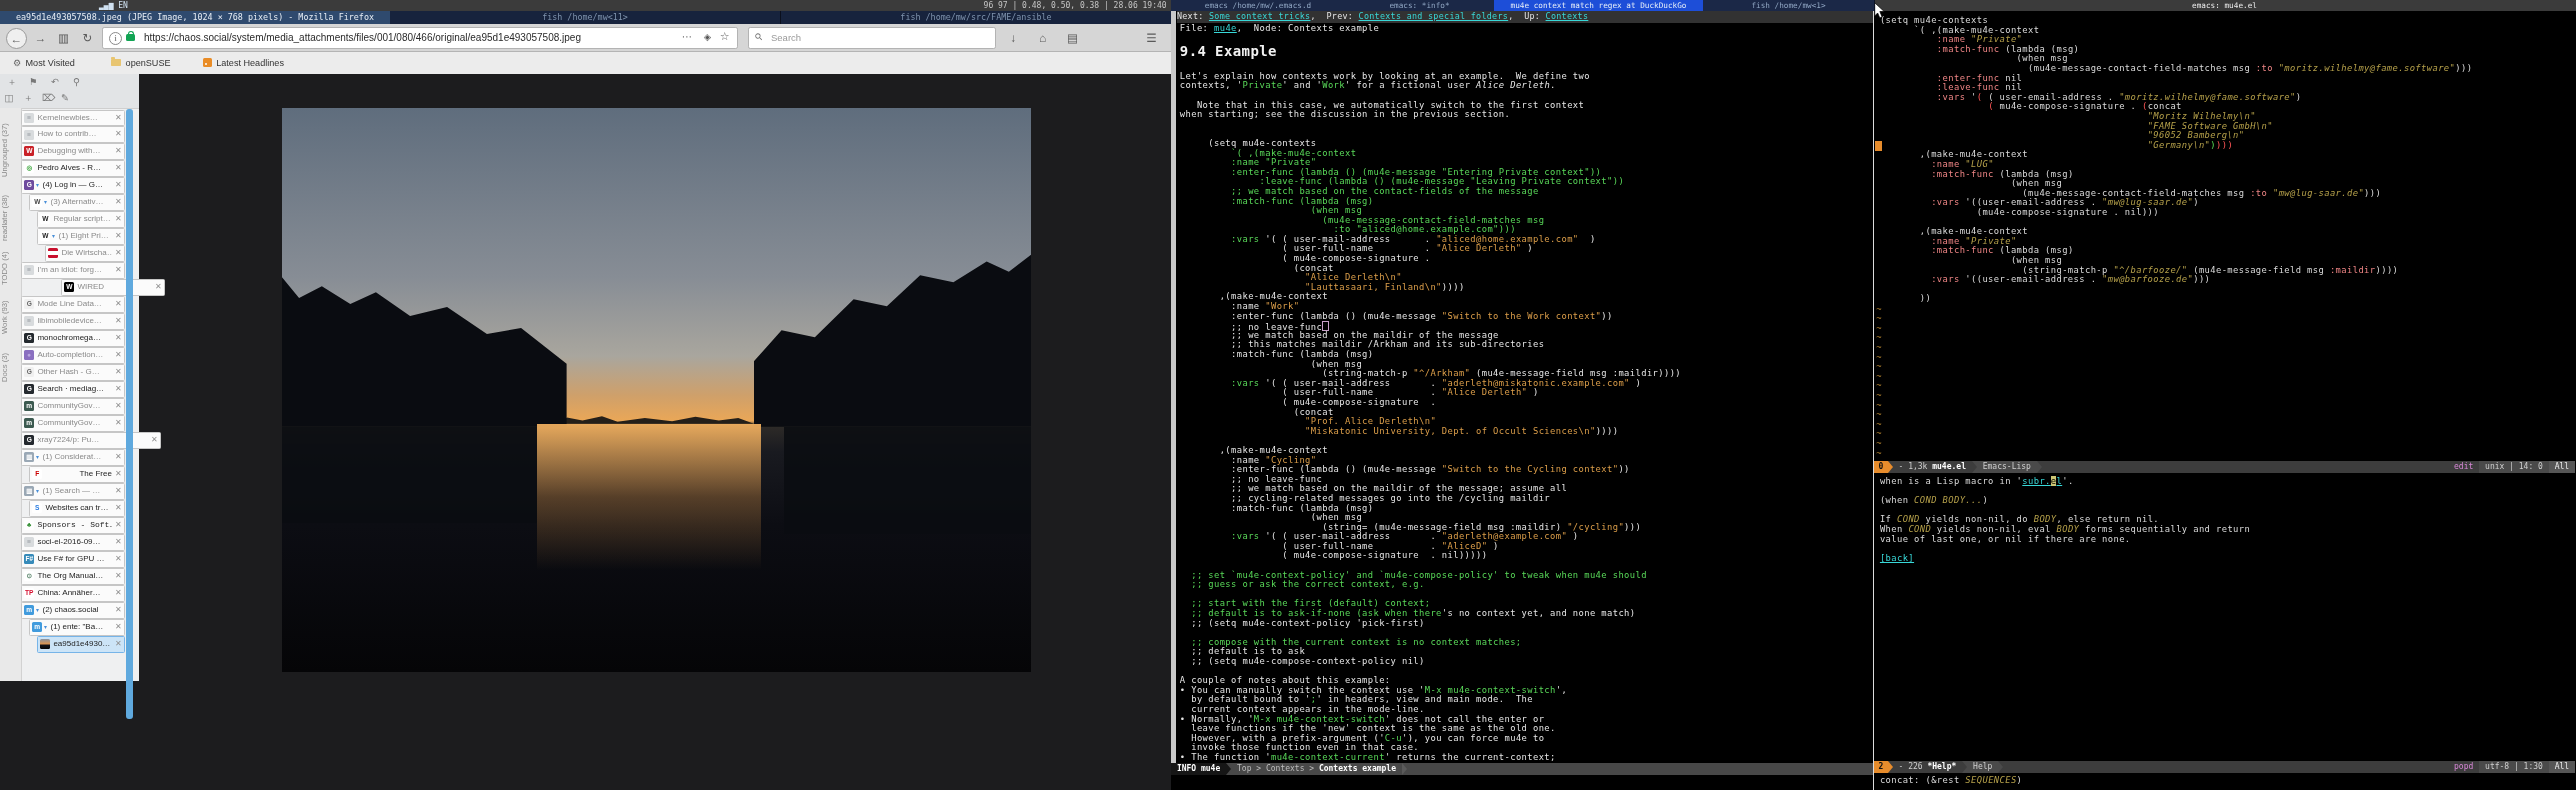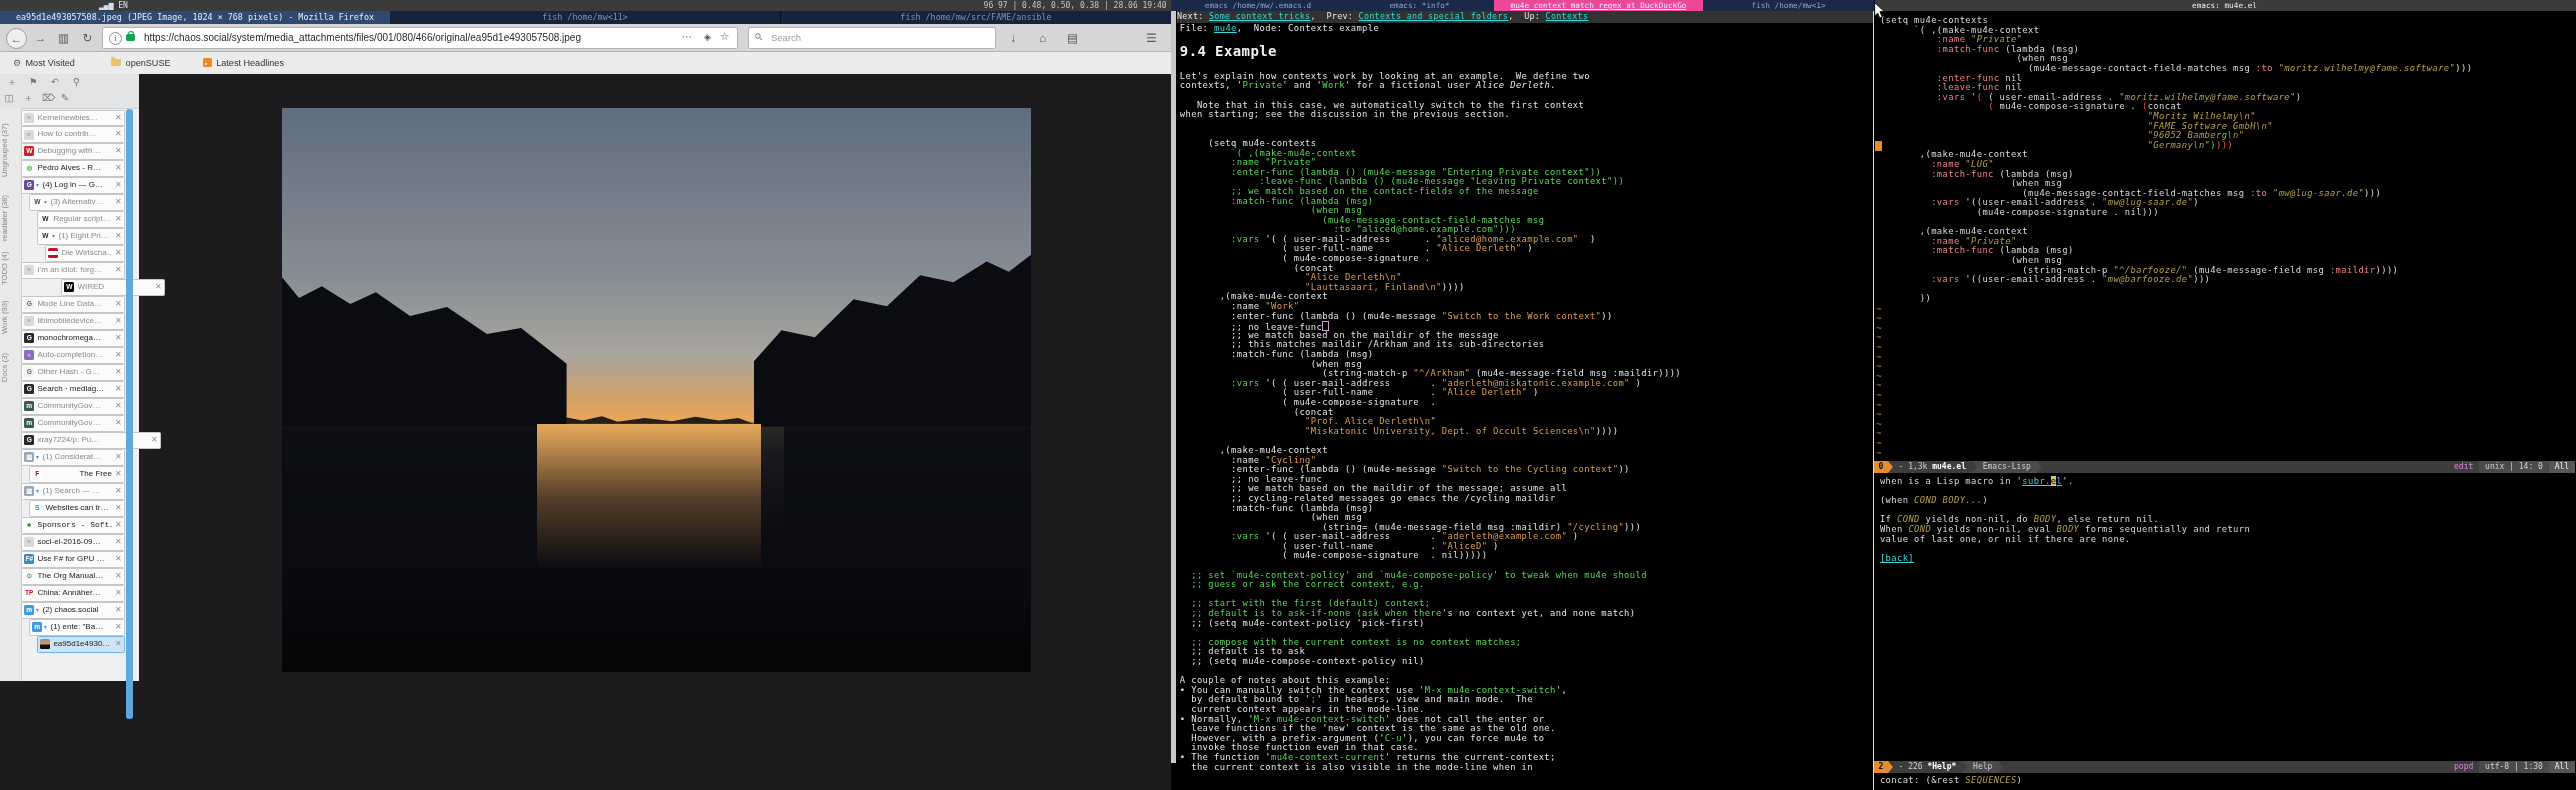--- a/index.html
+++ b/index.html
@@ -7,21 +7,21 @@
   .abs{position:absolute;}
   
   #sysbar{left:0;top:0;width:1171px;height:11px;background:#3b3b3b;color:#c9ced6;
     font:8px "DejaVu Sans Mono",monospace;line-height:11px;}
   #sysbar .kb{position:absolute;left:99px;color:#cfe0f0;}
   #sysbar .stat{position:absolute;right:4.4px;color:#c6c6c6;}
   #rightbar{left:1171px;top:0;width:1405px;height:11px;background:#3b3b3b;}
   .wtab{position:absolute;top:0;height:11px;font:7.7px "DejaVu Sans Mono",monospace;
     line-height:11px;text-align:center;overflow:hidden;white-space:nowrap;}
   .wtab.nav{background:#1b2847;color:#8fa5c2;border-right:0.7px solid #0d1426;}
-  .wtab.navsel{background:#ec4899;color:#e6eef8;border-right:0.7px solid #0d1426;text-decoration:underline;}
+  .wtab.navsel{background:#1d4ed8;color:#e6eef8;border-right:0.7px solid #0d1426;}
   #rb-title{position:absolute;left:1873px;top:0;width:703px;height:11px;text-align:center;
     font:7.7px "DejaVu Sans Mono",monospace;line-height:11px;color:#ececec;}
   #i3tabs{left:0;top:11px;width:1295px;height:13px;background:#111;}
   .i3tab{position:absolute;top:0;height:13px;font:8.4px "DejaVu Sans Mono",monospace;
     line-height:13px;text-align:center;overflow:hidden;white-space:nowrap;border-right:0.7px solid #0a0f1d;}
   .i3tab.on{background:#2f4a6e;color:#e8eef5;}
   .i3tab.off{background:#17233d;color:#7f93ad;}
   
   #firefox{left:0;top:24px;width:1171px;height:766px;background:#1c1c1e;}
   #navbar{position:absolute;left:0;top:0;width:1171px;height:27px;background:#d6d6d6;
@@ -412,21 +412,21 @@
       <div class="eline"><span class="sw">                  ( mu4e-compose-signature  .</span></div>
       <div class="eline"><span class="sw">                    (concat</span></div>
       <div class="eline"><span class="so">                      "Prof. Alice Derleth\n"</span></div>
       <div class="eline"><span class="so">                      "Miskatonic University, Dept. of Occult Sciences\n"</span><span class="sw">))))</span></div>
       <div class="eline">&nbsp;</div>
       <div class="eline"><span class="sw">       ,(make-mu4e-context</span></div>
       <div class="eline"><span class="sw">         :name </span><span class="so">"Cycling"</span></div>
       <div class="eline"><span class="sw">         :enter-func (lambda () (mu4e-message </span><span class="so">"Switch to the Cycling context"</span><span class="sw">))</span></div>
       <div class="eline"><span class="sw">         ;; no leave-func</span></div>
       <div class="eline"><span class="sw">         ;; we match based on the maildir of the message; assume all</span></div>
-      <div class="eline"><span class="sw">         ;; cycling-related messages go emacs the /cycling maildir</span></div>
+      <div class="eline"><span class="sw">         ;; cycling-related messages go into the /cycling maildir</span></div>
       <div class="eline"><span class="sw">         :match-func (lambda (msg)</span></div>
       <div class="eline"><span class="sw">                       (when msg</span></div>
       <div class="eline"><span class="sw">                         (string= (mu4e-message-field msg :maildir) </span><span class="so">"/cycling"</span><span class="sw">)))</span></div>
       <div class="eline"><span class="sw">         </span><span class="sg">:vars</span><span class="sw"> '( ( user-mail-address       . </span><span class="so">"aderleth@example.com"</span><span class="sw"> )</span></div>
       <div class="eline"><span class="sw">                  ( user-full-name          . </span><span class="so">"AliceD"</span><span class="sw"> )</span></div>
       <div class="eline"><span class="sw">                  ( mu4e-compose-signature  . nil)))))</span></div>
       <div class="eline">&nbsp;</div>
       <div class="eline"><span class="sg">  ;; set `mu4e-context-policy' and `mu4e-compose-policy' to tweak when mu4e should</span></div>
       <div class="eline"><span class="sg">  ;; guess or ask the correct context, e.g.</span></div>
       <div class="eline">&nbsp;</div>
@@ -442,20 +442,23 @@
       <div class="eline"><span class="sw">• You can manually switch the context use '</span><span class="sg">M-x mu4e-context-switch</span><span class="sw">',</span></div>
       <div class="eline"><span class="sw">  by default bound to '</span><span class="sg">;</span><span class="sw">' in headers, view and main mode.  The</span></div>
       <div class="eline"><span class="sw">  current context appears in the mode-line.</span></div>
       <div class="eline"><span class="sw">• Normally, '</span><span class="sg">M-x mu4e-context-switch</span><span class="sw">' does not call the enter or</span></div>
       <div class="eline"><span class="sw">  leave functions if the '</span><span class="sw">new</span><span class="sw">' context is the same as the old one.</span></div>
       <div class="eline"><span class="sw">  However, with a prefix-argument ('</span><span class="sg">C-u</span><span class="sw">'), you can force mu4e to</span></div>
       <div class="eline"><span class="sw">  invoke those function even in that case.</span></div>
       <div class="eline"><span class="sw">• The function '</span><span class="sg">mu4e-context-current</span><span class="sw">' returns the current-context;</span></div>
       <div class="eline"><span class="sw">  the current context is also visible in the mode-line when in</span></div>
     </div>
+  <div class="mline" style="left:0;top:752px;width:703px;">
+    <span class="mseg" style="background:#161616;color:#fff;font-weight:bold;">INFO mu4e</span><span class="tri" style="border-left:5.9px solid #161616;background:#484848;"></span><span class="mseg"><span style="color:#bdbdbd;">Top &gt; Contexts &gt; </span><span style="color:#fff;font-weight:bold;">Contexts example</span></span><span class="tri" style="border-left:5.9px solid #5a5a5a;"></span>
+  </div>
   <div style="position:absolute;left:0;top:764px;width:703px;height:15.4px;background:#000;"></div>
 </div>
 
 <div id="mu4e-frame" class="abs eframe">
   <div id="orangecur"></div>
   <div id="mu4ebody" style="position:absolute;left:5.9px;top:5.1px;width:695px;">
       <div class="eline"><span class="rw">(setq mu4e-contexts</span></div>
       <div class="eline"><span class="rw">      `( ,(make-mu4e-context</span></div>
       <div class="eline"><span class="rw">          </span><span class="rk">:name</span><span class="rw"> </span><span class="rs">"Private"</span></div>
       <div class="eline"><span class="rw">          </span><span class="rk">:match-func</span><span class="rw"> (lambda (msg)</span></div>

